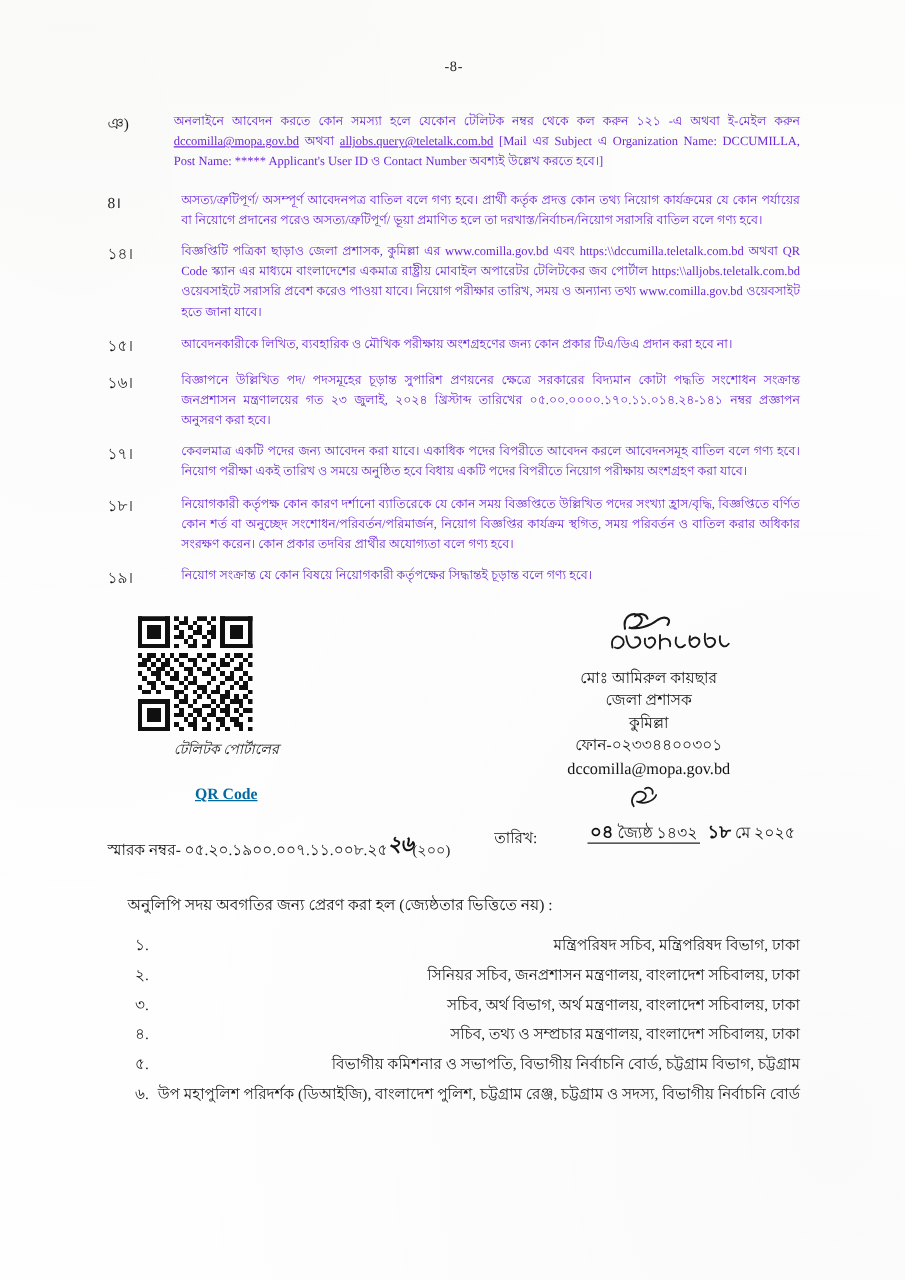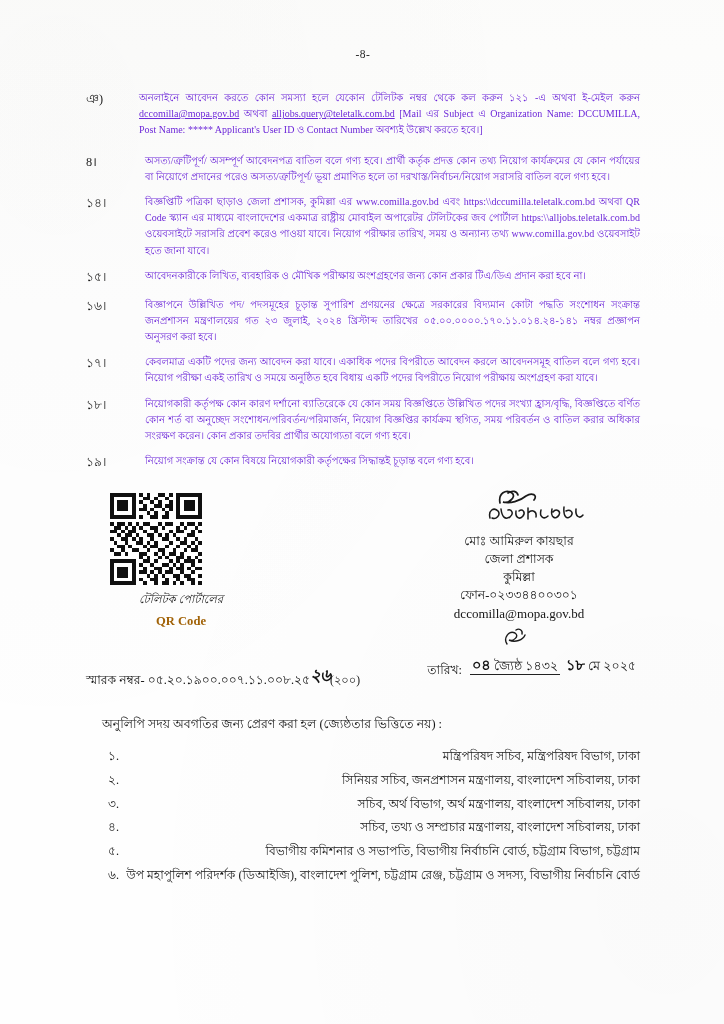--- a/index.html
+++ b/index.html
@@ -96,23 +96,24 @@
   .qr-caption-bn {
     font-size: 11.4px;
     margin-top: 6px;
     margin-left: 2px;
     font-style: italic;
     color: #1b1b1b;
   }
   .qr-caption-en {
     font-size: 12.6px;
     font-weight: bold;
-    margin-top: 4px;
+    margin-top: 18px;
     margin-left: 2px;
-    color: #a16207;
+    color: #0369a1;
+    text-decoration: underline;
   }
 
   .signature-block {
     position: absolute;
     right: 6px;
     top: -4px;
     width: 230px;
     text-align: center;
     line-height: 1.45;
   }
@@ -156,21 +157,21 @@
 
   .date-box {
     position: absolute;
     right: 2px;
     top: -6px;
     display: flex;
     align-items: center;
     gap: 8px;
   }
   .date-label { font-size: 12.3px; padding-top: 10px; }
-  .date-stack { text-align: right; }
+  .date-stack { text-align: right; margin-left: 32px; }
   .date-bn {
     font-size: 12.6px;
     border-bottom: 1px solid #222;
     padding: 0 2px 1px 2px;
     white-space: nowrap;
   }
   .date-en {
     font-size: 12.6px;
     padding: 1px 2px 0 2px;
     white-space: nowrap;

